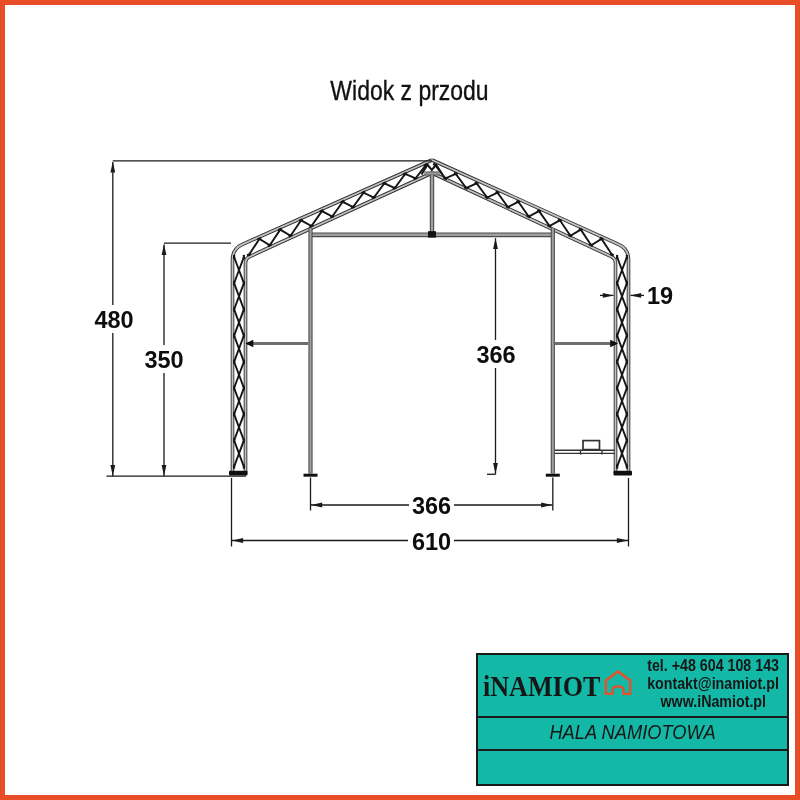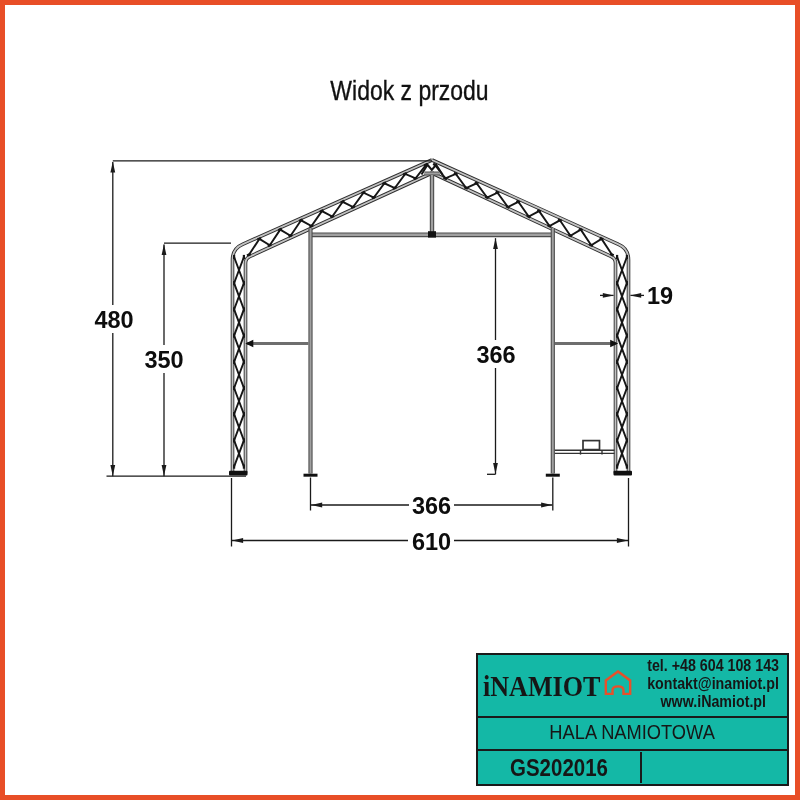--- a/index.html
+++ b/index.html
@@ -240,23 +240,20 @@
     </svg>
 
     <div style="position:absolute;left:160px;top:1.5px;width:150px;text-align:center;font-weight:bold;font-size:16px;line-height:18.3px;color:#161616;">
       <span class="cond89" style="white-space:nowrap;">tel. +48 604 108 143</span><br>
       <span class="cond89" style="white-space:nowrap;">kontakt@inamiot.pl</span><br>
       <span class="cond89" style="white-space:nowrap;">www.iNamiot.pl</span>
     </div>
   </div>
 
   <div style="position:absolute;left:0;top:63.1px;width:100%;height:30.8px;border-bottom:2.6px solid #1a1a1a;text-align:center;">
-    <div style="font-size:21px;color:#161616;margin-top:1.5px;"><span class="cond87">HALA NAMIOTOWA</span></div>
+    <div style="font-size:21px;color:#161616;margin-top:1.5px;font-style:italic;"><span class="cond87">HALA NAMIOTOWA</span></div>
   </div>
 
   <div style="position:absolute;left:0;top:96.5px;width:100%;height:31.2px;">
 
-    <div style="position:absolute;left:0;top:0;width:162px;height:100%;border-right:2.6px solid #1a1a1a;text-align:center;">
-      <div style="font-size:23px;font-weight:bold;color:#161616;margin-top:3px;"><span class="cond89">GS202016</span></div>
-    </div>
 
   </div>
 </div>
 
 </body></html>

